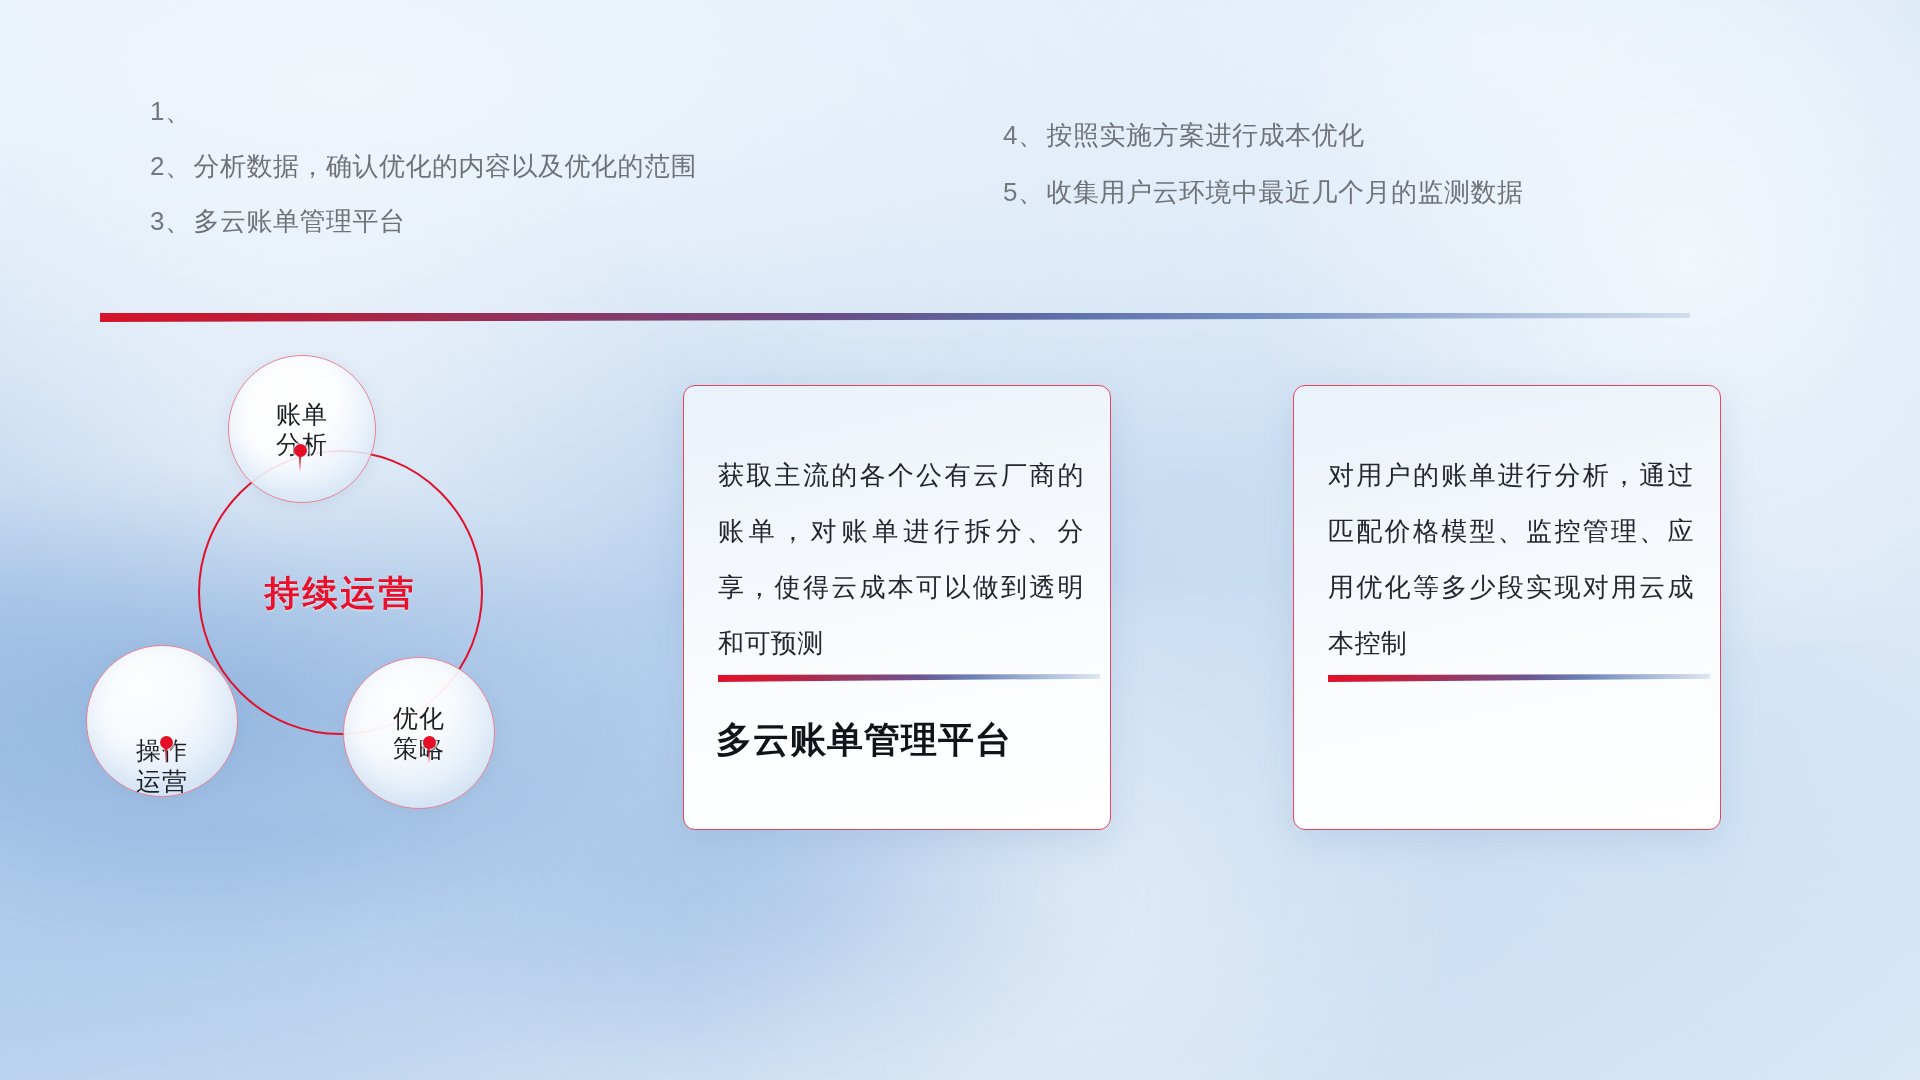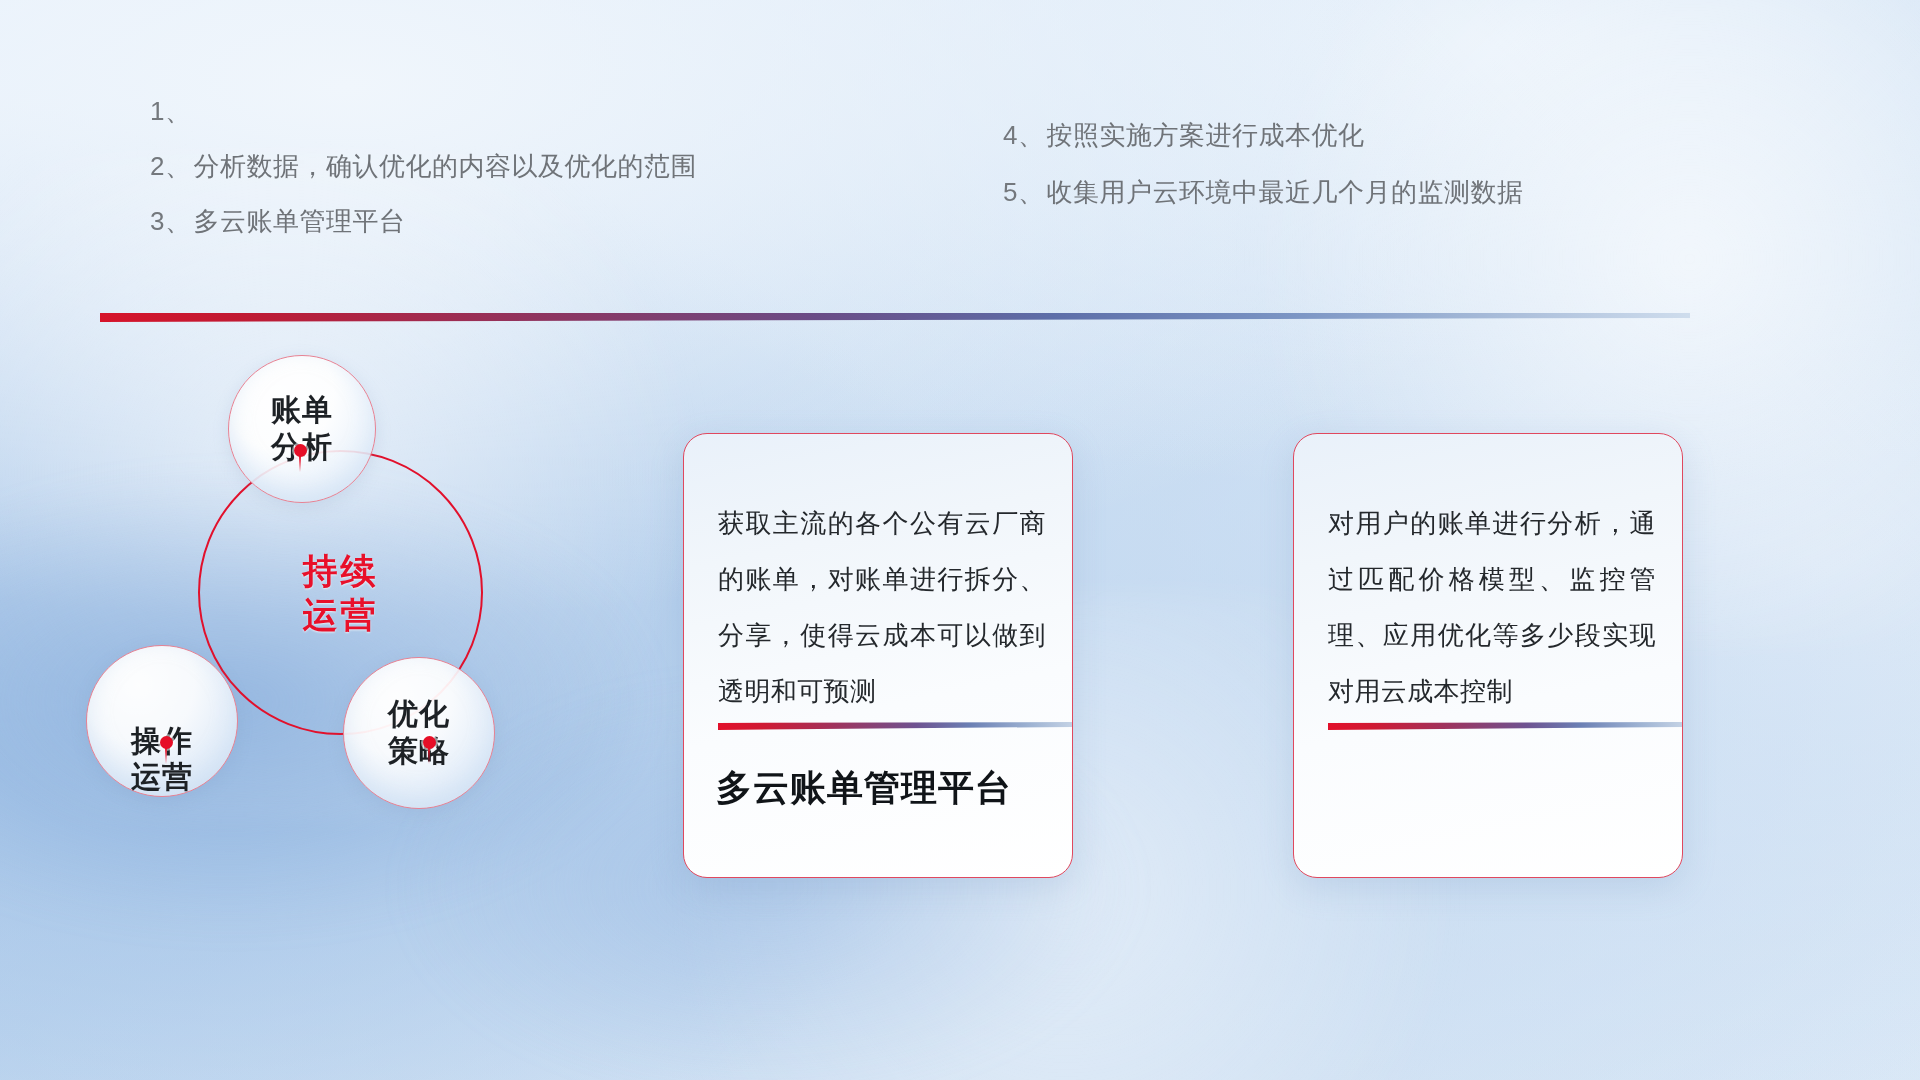--- a/index.html
+++ b/index.html
@@ -82,55 +82,54 @@
   .bubble{
     position:absolute; border-radius:50%;
     border:1.6px solid #e78293;
     background:
       radial-gradient(circle at 34% 26%, rgba(255,255,255,.98) 0%, rgba(255,255,255,.92) 38%, rgba(235,243,252,.86) 72%, rgba(221,234,248,.8) 100%);
     box-shadow:0 4px 16px rgba(120,150,190,.18), inset 0 -10px 22px rgba(200,220,242,.5);
     display:flex; align-items:center; justify-content:center;
     text-align:center;
   }
   .bubble .lbl{
-    font-size:30px; font-weight:700; color:#1d2125; line-height:1.22;
+    font-size:25px; font-weight:400; color:#1d2125; line-height:1.22;
     letter-spacing:1px;
   }
   .bubble.top{ left:150px; top:0px; width:148px; height:148px; }
   .bubble.bl{  left:8px;  top:290px; width:152px; height:152px;align-items:flex-end; }
   .bubble.br{  left:265px;top:302px; width:152px; height:152px; }
   .center-label{
     position:absolute; left:120px; top:95px; width:285px; height:285px;
-    display:flex; flex-direction:column; align-items:center; justify-content:center;
+    display:flex; align-items:center; justify-content:center;
     color:#e8102a; font-weight:800; font-size:35px; line-height:1.25; letter-spacing:3px;
     text-shadow:0 1px 2px rgba(255,255,255,.7);
   }
   .node-dot{
     position:absolute; width:13px; height:13px; border-radius:50%;
     background:#e60e27; box-shadow:0 0 0 2px rgba(255,255,255,.55);
   }
   .node-dot.n1{ left:216px; top:89px; }
   .node-dot.n2{ left:82px;  top:381px; }
   .node-dot.n3{ left:345px; top:381px; }
   .node-tail{
     position:absolute; width:2px; height:16px;
     background:linear-gradient(180deg,#e60e27 0%, rgba(230,14,39,0) 100%);
   }
   .node-tail.t1{ left:221px; top:101px; }
   .node-tail.t2{ left:87px;  top:393px; }
   .node-tail.t3{ left:350px; top:393px; }
 
   
   .card{
-    position:absolute; top:385px; width:390px; height:445px;
-    border:1.8px solid #e0485e; border-radius:24px;
+    position:absolute; top:385px; width:428px; height:445px;
+    border:1.8px solid #e0485e; border-radius:12px;
     background:linear-gradient(168deg,#e9f1fa 0%, #f1f6fb 26%, #fafcfe 60%, #ffffff 100%);
     box-shadow:0 10px 34px rgba(110,145,190,.2);
     overflow:hidden;
-    margin-top:48px;
   }
   #card-1{ left:683px; }
   #card-2{ left:1293px; }
   .card-body{
     position:absolute; left:34px; top:62px; right:26px;
     font-size:26px; color:#24282c; line-height:2.15; letter-spacing:.4px;
     text-align:justify;
   }
   .card-divider{
     position:absolute; left:34px; top:288px; width:382px; height:8px;

